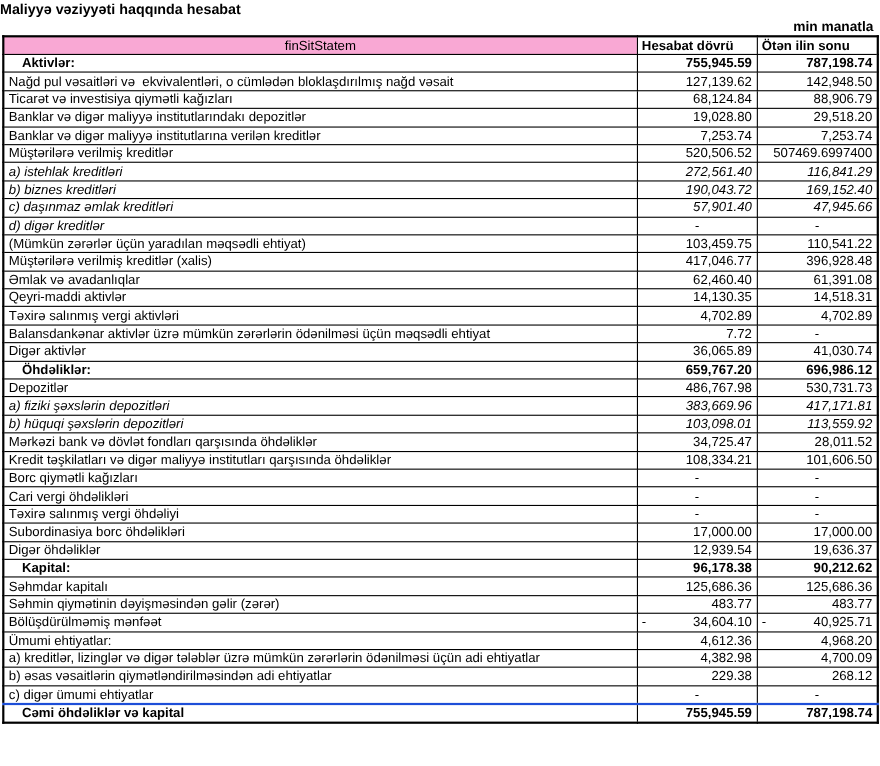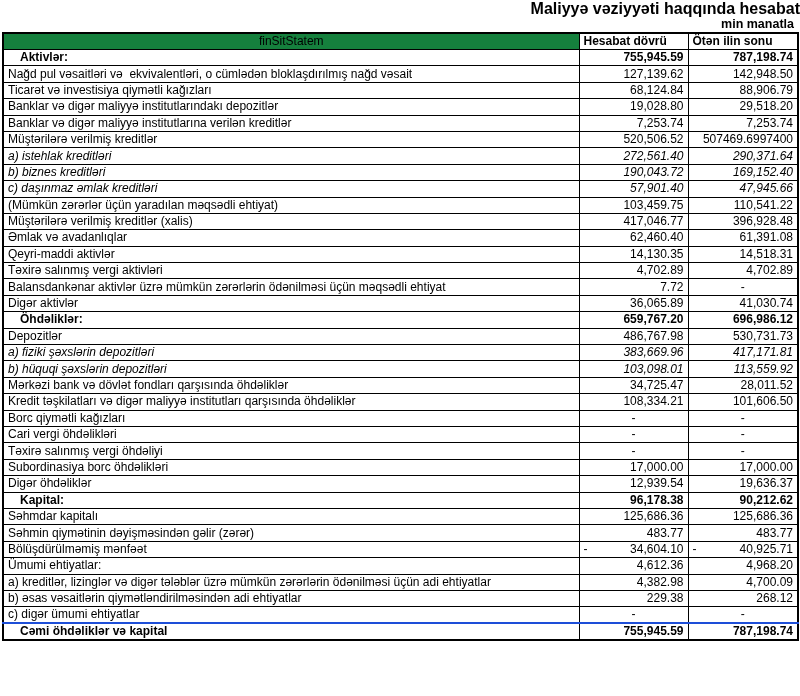--- a/index.html
+++ b/index.html
@@ -6,22 +6,22 @@
   html, body {
     margin: 0; padding: 0;
     width: 800px; height: 696px;
     background: #ffffff;
     color: #000000;
     font-family: "Liberation Sans", sans-serif;
   }
   .page { width: 800px; height: 696px; overflow: hidden; }
   .title {
     margin: 2px 0 0 0;
-    text-align: right;
-    font-size: 16px;
+    text-align: left;
+    font-size: 13px;
     font-weight: bold;
     line-height: 14px;
   }
   .unit-note {
     width: 795px;
     margin: 1px 0 1px 2px;
     text-align: right;
     font-size: 12.5px;
     font-weight: bold;
     line-height: 14px;
@@ -66,21 +66,21 @@
   <div class="title">Maliyyə vəziyyəti haqqında hesabat</div>
   <div class="unit-note">min manatla</div>
   <table class="fin">
     <colgroup>
       <col style="width:576px">
       <col style="width:109px">
       <col style="width:110px">
     </colgroup>
     <thead>
       <tr>
-        <th class="col-label" id="hdr-label" style="background: #15803d;">finSitStatem</th>
+        <th class="col-label" id="hdr-label" style="background: #f9a8d4;">finSitStatem</th>
         <th class="col-val">Hesabat dövrü</th>
         <th class="col-val">Ötən ilin sonu</th>
       </tr>
     </thead>
     <tbody id="rows">
         <tr class="bold">
           <td class="label">Aktivlər:</td>
           <td class="val">755,945.59</td>
           <td class="val">787,198.74</td>
         </tr>
@@ -105,31 +105,36 @@
           <td class="val">7,253.74</td>
         </tr>
         <tr>
           <td class="label">Müştərilərə verilmiş kreditlər</td>
           <td class="val">520,506.52</td>
           <td class="val">507469.6997400</td>
         </tr>
         <tr class="italic">
           <td class="label">a) istehlak kreditləri</td>
           <td class="val">272,561.40</td>
-          <td class="val">290,371.64</td>
+          <td class="val">116,841.29</td>
         </tr>
         <tr class="italic">
           <td class="label">b) biznes kreditləri</td>
           <td class="val">190,043.72</td>
           <td class="val">169,152.40</td>
         </tr>
         <tr class="italic">
           <td class="label">c) daşınmaz əmlak kreditləri</td>
           <td class="val">57,901.40</td>
           <td class="val">47,945.66</td>
+        </tr>
+        <tr class="italic">
+          <td class="label">d) digər kreditlər</td>
+          <td class="val dash">-</td>
+          <td class="val dash">-</td>
         </tr>
         <tr>
           <td class="label">(Mümkün zərərlər üçün yaradılan məqsədli ehtiyat)</td>
           <td class="val">103,459.75</td>
           <td class="val">110,541.22</td>
         </tr>
         <tr>
           <td class="label">Müştərilərə verilmiş kreditlər (xalis)</td>
           <td class="val">417,046.77</td>
           <td class="val">396,928.48</td>

